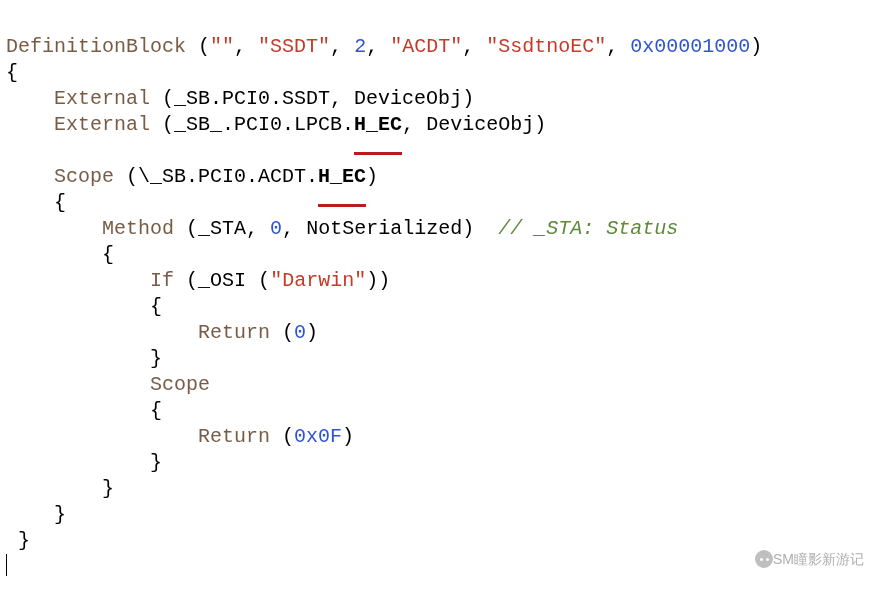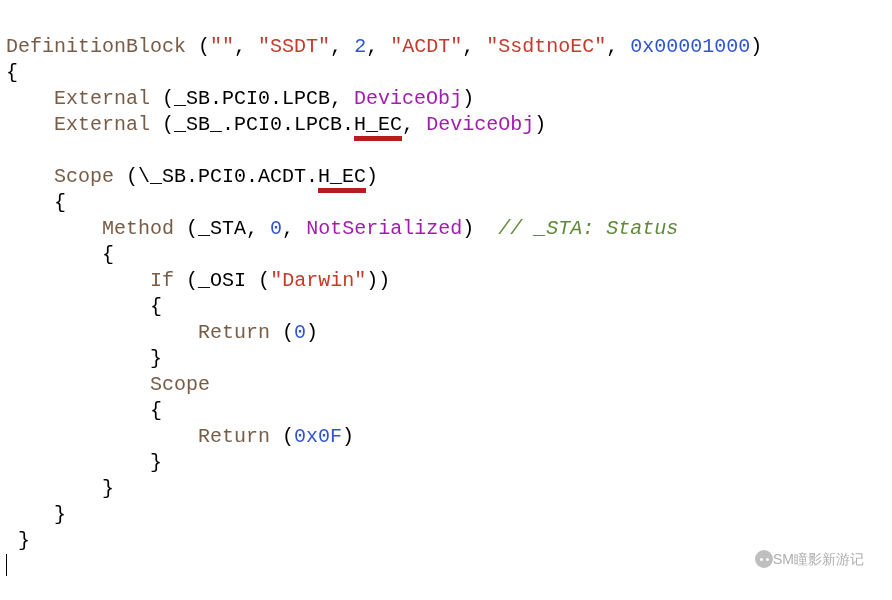--- a/index.html
+++ b/index.html
@@ -16,24 +16,25 @@
   }
   .code {
     white-space: pre;
     padding: 8px 6px;
   }
   .tok-def   { color: #785c46; margin-top: 24px; } 
   .tok-str   { color: #c63a2a; } 
   .tok-num   { color: #2f54d0; } 
   .tok-comm  { color: #5f8a3b; font-style: italic; } 
   .tok-plain { color: #000000; } 
-  .tok-key2  { color: #a21caf; } 
+  .tok-key2  { color: #000000; } 
   .underline-red {
-    border-bottom: 5px solid #b91c1c;
-    padding-bottom: 0px;
+    border-bottom: 3px solid #b91c1c;
+    padding-bottom: 16px;
+    font-weight: bold;
   }
   .cursor {
     display: inline-block;
     width: 1px;
     height: 22px;
     background: #000;
     vertical-align: -4px;
   }
   .watermark {
     position: absolute;
@@ -64,21 +65,21 @@
     border-radius: 50%;
     margin: 0 1.5px;
   }
 </style>
 </head>
 <body>
 
 <div class="code">
 <span class="tok-def">DefinitionBlock</span><span class="tok-plain"> </span><span class="tok-plain">(</span><span class="tok-str">""</span><span class="tok-plain">, </span><span class="tok-str">"SSDT"</span><span class="tok-plain">, </span><span class="tok-num">2</span><span class="tok-plain">, </span><span class="tok-str">"ACDT"</span><span class="tok-plain">, </span><span class="tok-str">"SsdtnoEC"</span><span class="tok-plain">, </span><span class="tok-num">0x00001000</span><span class="tok-plain">)</span>
 <span class="tok-plain">{</span>
-<span class="tok-plain">    </span><span class="tok-def">External</span><span class="tok-plain"> </span><span class="tok-plain">(</span><span class="tok-plain">_SB.PCI0.LPCB</span><span class="tok-plain">, </span><span class="tok-key2">DeviceObj</span><span class="tok-plain">)</span>
+<span class="tok-plain">    </span><span class="tok-def">External</span><span class="tok-plain"> </span><span class="tok-plain">(</span><span class="tok-plain">_SB.PCI0.SSDT</span><span class="tok-plain">, </span><span class="tok-key2">DeviceObj</span><span class="tok-plain">)</span>
 <span class="tok-plain">    </span><span class="tok-def">External</span><span class="tok-plain"> </span><span class="tok-plain">(</span><span class="tok-plain">_SB_.PCI0.LPCB.</span><span class="tok-plain underline-red">H_EC</span><span class="tok-plain">, </span><span class="tok-key2">DeviceObj</span><span class="tok-plain">)</span>
 
 <span class="tok-plain">    </span><span class="tok-def">Scope</span><span class="tok-plain"> </span><span class="tok-plain">(</span><span class="tok-plain">\_SB.PCI0.ACDT.</span><span class="tok-plain underline-red">H_EC</span><span class="tok-plain">)</span>
 <span class="tok-plain">    </span><span class="tok-plain">{</span>
 <span class="tok-plain">        </span><span class="tok-def">Method</span><span class="tok-plain"> </span><span class="tok-plain">(</span><span class="tok-plain">_STA</span><span class="tok-plain">, </span><span class="tok-num">0</span><span class="tok-plain">, </span><span class="tok-key2">NotSerialized</span><span class="tok-plain">)</span><span class="tok-plain">  </span><span class="tok-comm">// _STA: Status</span>
 <span class="tok-plain">        </span><span class="tok-plain">{</span>
 <span class="tok-plain">            </span><span class="tok-def">If</span><span class="tok-plain"> </span><span class="tok-plain">(</span><span class="tok-plain">_OSI</span><span class="tok-plain"> </span><span class="tok-plain">(</span><span class="tok-str">"Darwin"</span><span class="tok-plain">))</span>
 <span class="tok-plain">            </span><span class="tok-plain">{</span>
 <span class="tok-plain">                </span><span class="tok-def">Return</span><span class="tok-plain"> </span><span class="tok-plain">(</span><span class="tok-num">0</span><span class="tok-plain">)</span>
 <span class="tok-plain">            </span><span class="tok-plain">}</span>

